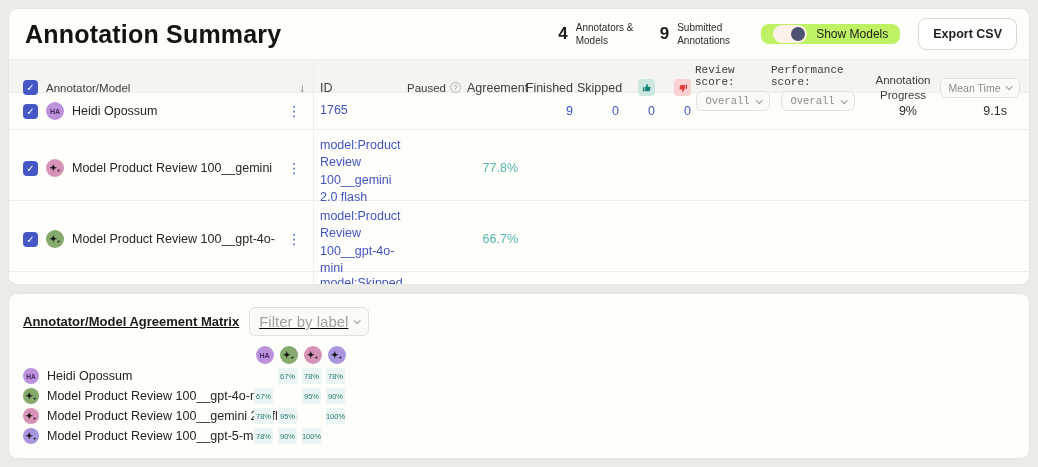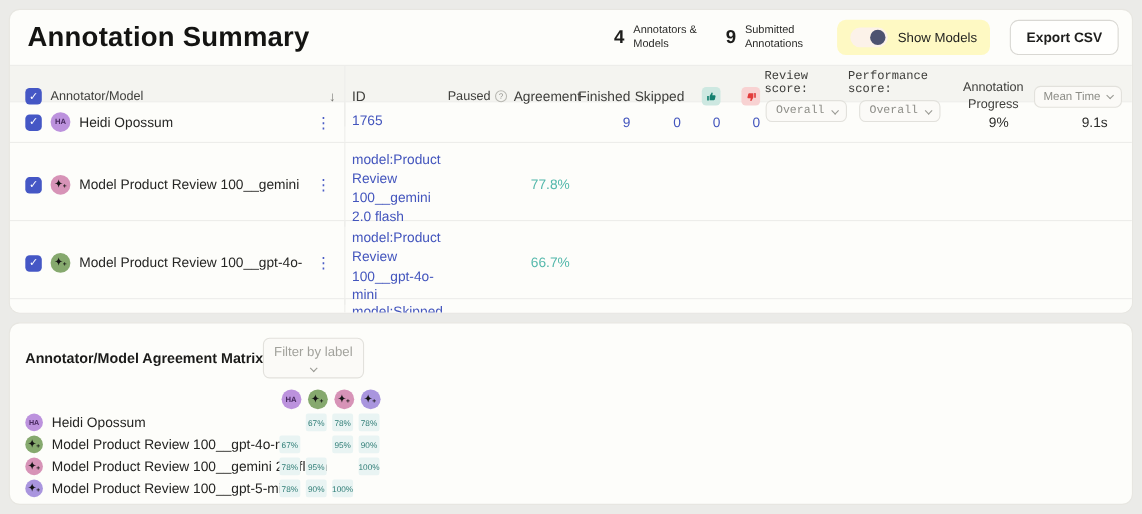--- a/index.html
+++ b/index.html
@@ -8,21 +8,21 @@
   #card-main { top:8px; height:277px; }
   #card-matrix { top:293px; height:166px; }
 
   
   .card-header { height:50px; display:flex; align-items:center; justify-content:space-between; padding:0 12px 0 16px; }
   .page-title { font-size:25px; font-weight:700; color:#141412; letter-spacing:.2px; }
   .header-right { display:flex; align-items:center; gap:18px; }
   .stat { display:flex; align-items:center; gap:8px; }
   .stat-num { font-size:17px; font-weight:600; color:#1d1d1b; }
   .stat-label { font-size:10px; line-height:1.3; color:#2c2c2a; width:66px; }
-  .toggle-pill { display:flex; align-items:center; gap:9px; background:#fef9c3; border-radius:8px; height:32px; padding:0 12px; cursor:pointer; }
+  .toggle-pill { display:flex; align-items:center; gap:9px; background:#bef264; border-radius:8px; height:20px; padding:0 12px; cursor:pointer; }
   .toggle-track { position:relative; width:34px; height:18px; background:#fcf2e9; border-radius:9px; }
   .toggle-knob { position:absolute; right:2px; top:2px; width:14px; height:14px; border-radius:50%; background:#4d5270; }
   .toggle-label { font-size:12px; font-weight:500; color:#22221f; }
   .btn-export { height:32px; padding:0 14px; background:#fffffd; border:1px solid #d9d8d3; border-radius:8px; font-family:"Liberation Sans",sans-serif; font-size:12.5px; font-weight:700; color:#1e1e1c; cursor:pointer; }
 
   
   .trow { display:grid; grid-template-columns:305px 90px 63px 56px 54px 46px 36px 36px 76px 94px 76px 1fr; border-top:1px solid #ededе9; border-top:1px solid #ededea; align-items:center; }
   .trow.head { background:#f4f4f0; height:33px; font-size:11.5px; color:#3e3e3b; }
   .cell { min-width:0; }
   .c-annotator { display:flex; align-items:center; gap:8px; padding:0 8px 0 14px; border-right:1px solid #ededea; align-self:stretch; }
@@ -56,23 +56,23 @@
   .c-meantime-h { display:flex; justify-content:center; padding-right:10px; }
   .c-progress { padding-right:24px; color:#2c2c2a; }
   .c-meantime { padding-right:22px; color:#2c2c2a; }
   .body-row { background:#fdfdfa; font-size:12.5px; color:#2c2c2a; }
   .r-h37 { height:37px; }
   .r-h71 { height:71px; }
   .r-partial { height:40px; align-items:start; }
   .id-top { align-self:start; padding-top:7px; }
 
   
-  .matrix-header { display:flex; align-items:center; gap:0; padding:13px 14px 4px 14px; }
+  .matrix-header { display:flex; align-items:center; gap:10px; padding:13px 14px 4px 14px;text-decoration:underline; }
   .matrix-title { font-size:13px; font-weight:700; color:#1b1b19; }
-  .filter-select { font-size:12px; color:#a2a29c; padding:5px 9px;flex-direction:column; }
+  .filter-select { font-size:15px; color:#a2a29c; padding:5px 9px; }
   .matrix-body { padding:6px 14px 0 14px; display:grid; grid-template-columns:228px repeat(4,21px); column-gap:3px; row-gap:4px; align-items:center; }
   .m-avatar-cell { display:flex; justify-content:center; }
   .m-avatar { width:18px; height:18px; }
   .m-name { display:flex; align-items:center; gap:8px; }
   .m-name .avatar { flex:0 0 16px; width:16px; height:16px; font-size:6.5px; }
   .m-name-label { font-size:12.5px; color:#242422; white-space:nowrap; }
   .mcell { width:19px; height:16px; border-radius:2px; background:#e9f4f3; color:#2f7d76; font-size:7.5px; display:flex; align-items:center; justify-content:center; }
   .mcell.blank { background:transparent; }
 </style>
 </head>

